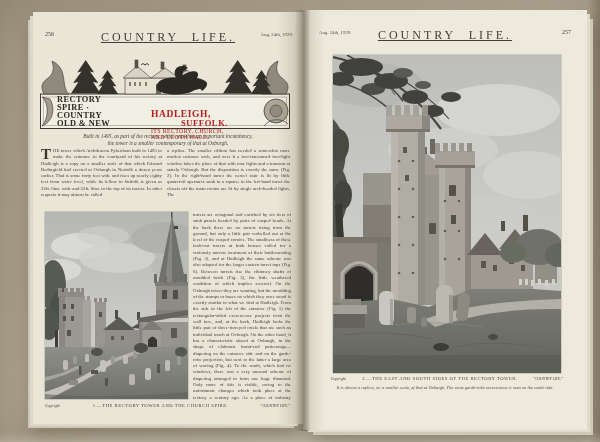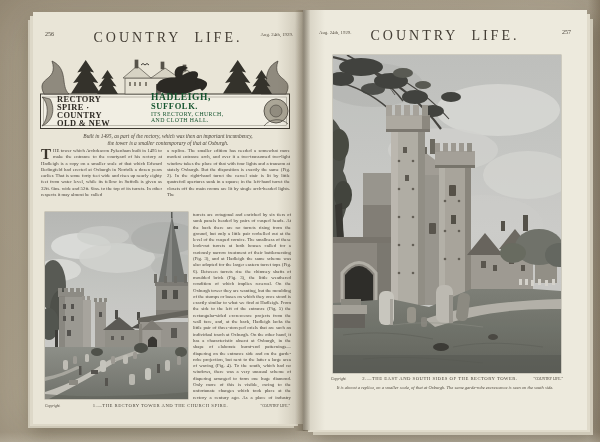--- a/index.html
+++ b/index.html
@@ -22,33 +22,33 @@
   .page-right{left:303px;top:10px;width:284px;height:420px;background:#edeadd;
     box-shadow:4px 3px 0 -1px #e0dbcb,8px 7px 0 -2px #cfc9b8,10px 12px 20px rgba(55,45,25,.38);}
   .page-shade-l{position:absolute;right:0;top:0;width:26px;height:100%;
     background:linear-gradient(90deg,rgba(95,80,55,0),rgba(95,80,55,.22));}
   .page-shade-r{position:absolute;left:0;top:0;width:22px;height:100%;
     background:linear-gradient(270deg,rgba(95,80,55,0),rgba(95,80,55,.20));}
   .gutter{position:absolute;left:295px;top:10px;width:15px;height:421px;
     background:linear-gradient(90deg,rgba(70,58,38,0) 0%,rgba(70,58,38,.30) 48%,rgba(50,40,25,.42) 58%,rgba(70,58,38,.05) 100%);}
 
   .hdr{position:absolute;left:0;top:18px;width:100%;height:12px;color:#433d34;}
-  .hdr .mast{position:absolute;left:0;width:100%;text-align:center;font-size:14px;
-    letter-spacing:3px;word-spacing:7px;}
+  .hdr .mast{position:absolute;left:0;width:100%;text-align:center;font-size:12px;
+    letter-spacing:3px;word-spacing:7px;text-decoration:underline;}
   .hdr .pn{position:absolute;font-size:6px;top:1px;}
   .hdr .dt{position:absolute;font-size:4.8px;top:2px;color:#575044;}
 
   
   .banner{position:absolute;left:6px;top:44px;width:252px;height:74px;}
   .banner svg{position:absolute;left:0;top:0;}
   .banner .series{position:absolute;left:18px;top:40px;width:92px;color:#2e2a24;
     font-weight:bold;font-size:8.4px;line-height:8px;letter-spacing:.4px;}
-  .banner .tblock{position:absolute;left:112px;top:36px;color:#14532d;}
+  .banner .tblock{position:absolute;left:112px;top:53px;color:#b91c1c;}
   .banner .t1{font-size:9.5px;font-weight:bold;letter-spacing:.6px;line-height:10px;}
-  .banner .t2{font-size:8.5px;font-weight:bold;letter-spacing:.6px;line-height:9px;}
+  .banner .t2{font-size:8.5px;font-weight:bold;letter-spacing:.6px;line-height:9px;margin-left:30px;}
   .banner .t3,.banner .t4{font-size:5.8px;letter-spacing:.4px;line-height:6.4px;}
 
   .standfirst{position:absolute;left:10px;top:121px;width:250px;text-align:center;
     font-style:italic;font-size:5.4px;line-height:6.6px;color:#463f35;}
 
   .bodycol{position:absolute;font-size:4.8px;line-height:6.3px;color:#48423a;
     text-align:justify;overflow:hidden;}
   .col1{left:8px;top:136px;width:121px;height:62px;}
   .col2{left:134px;top:136px;width:123px;height:62px;}
   .col3{left:160px;top:200px;width:98px;height:188px;}

